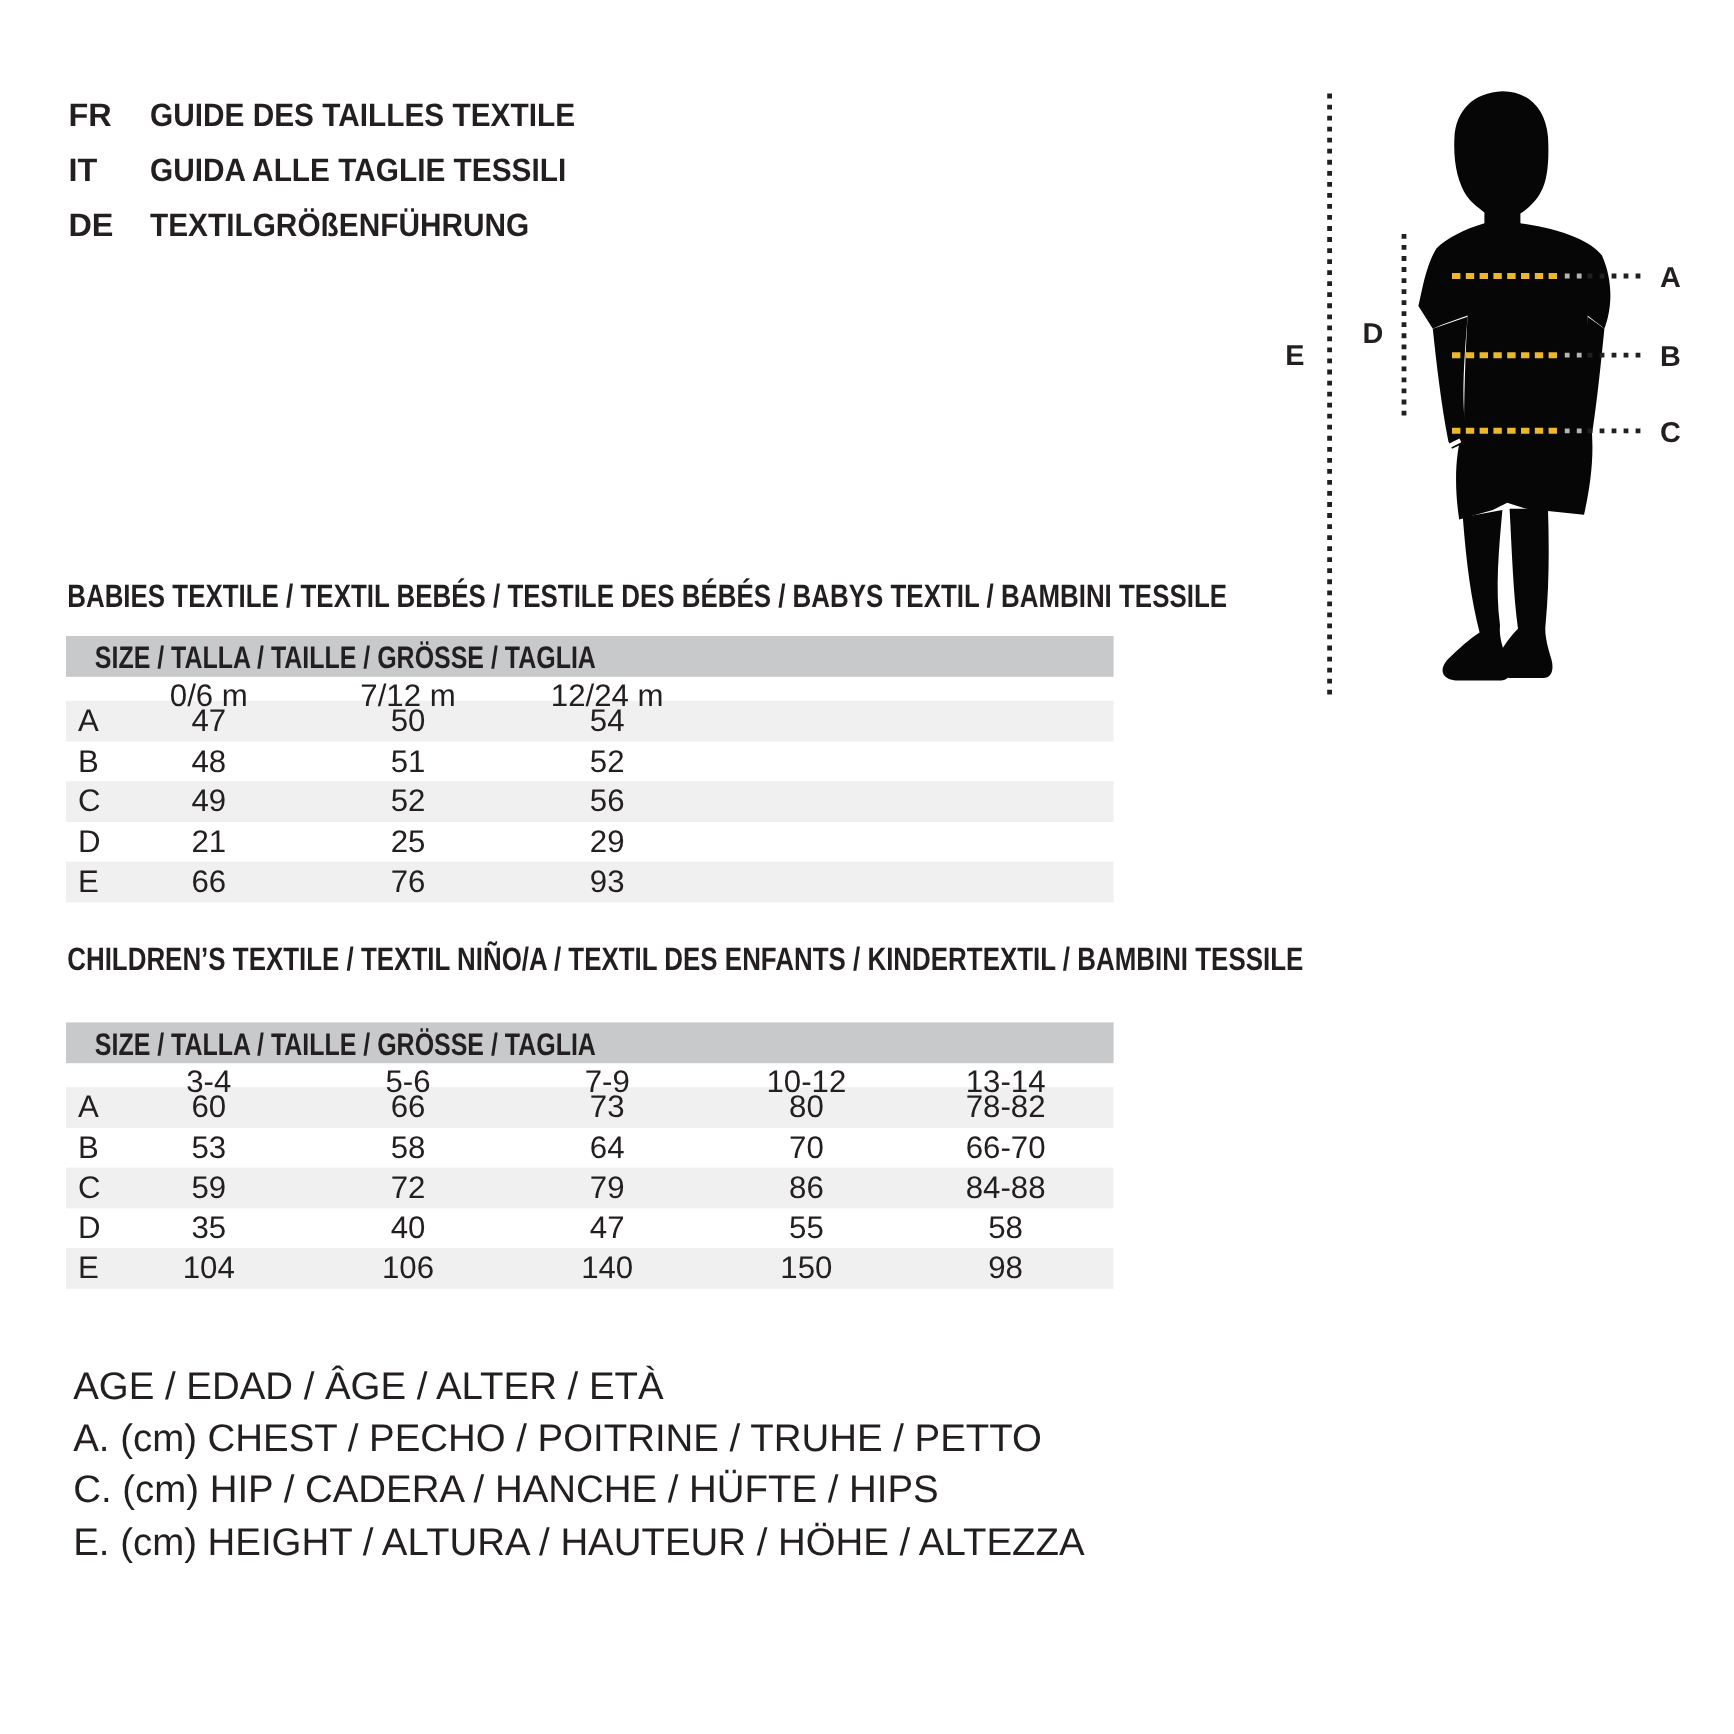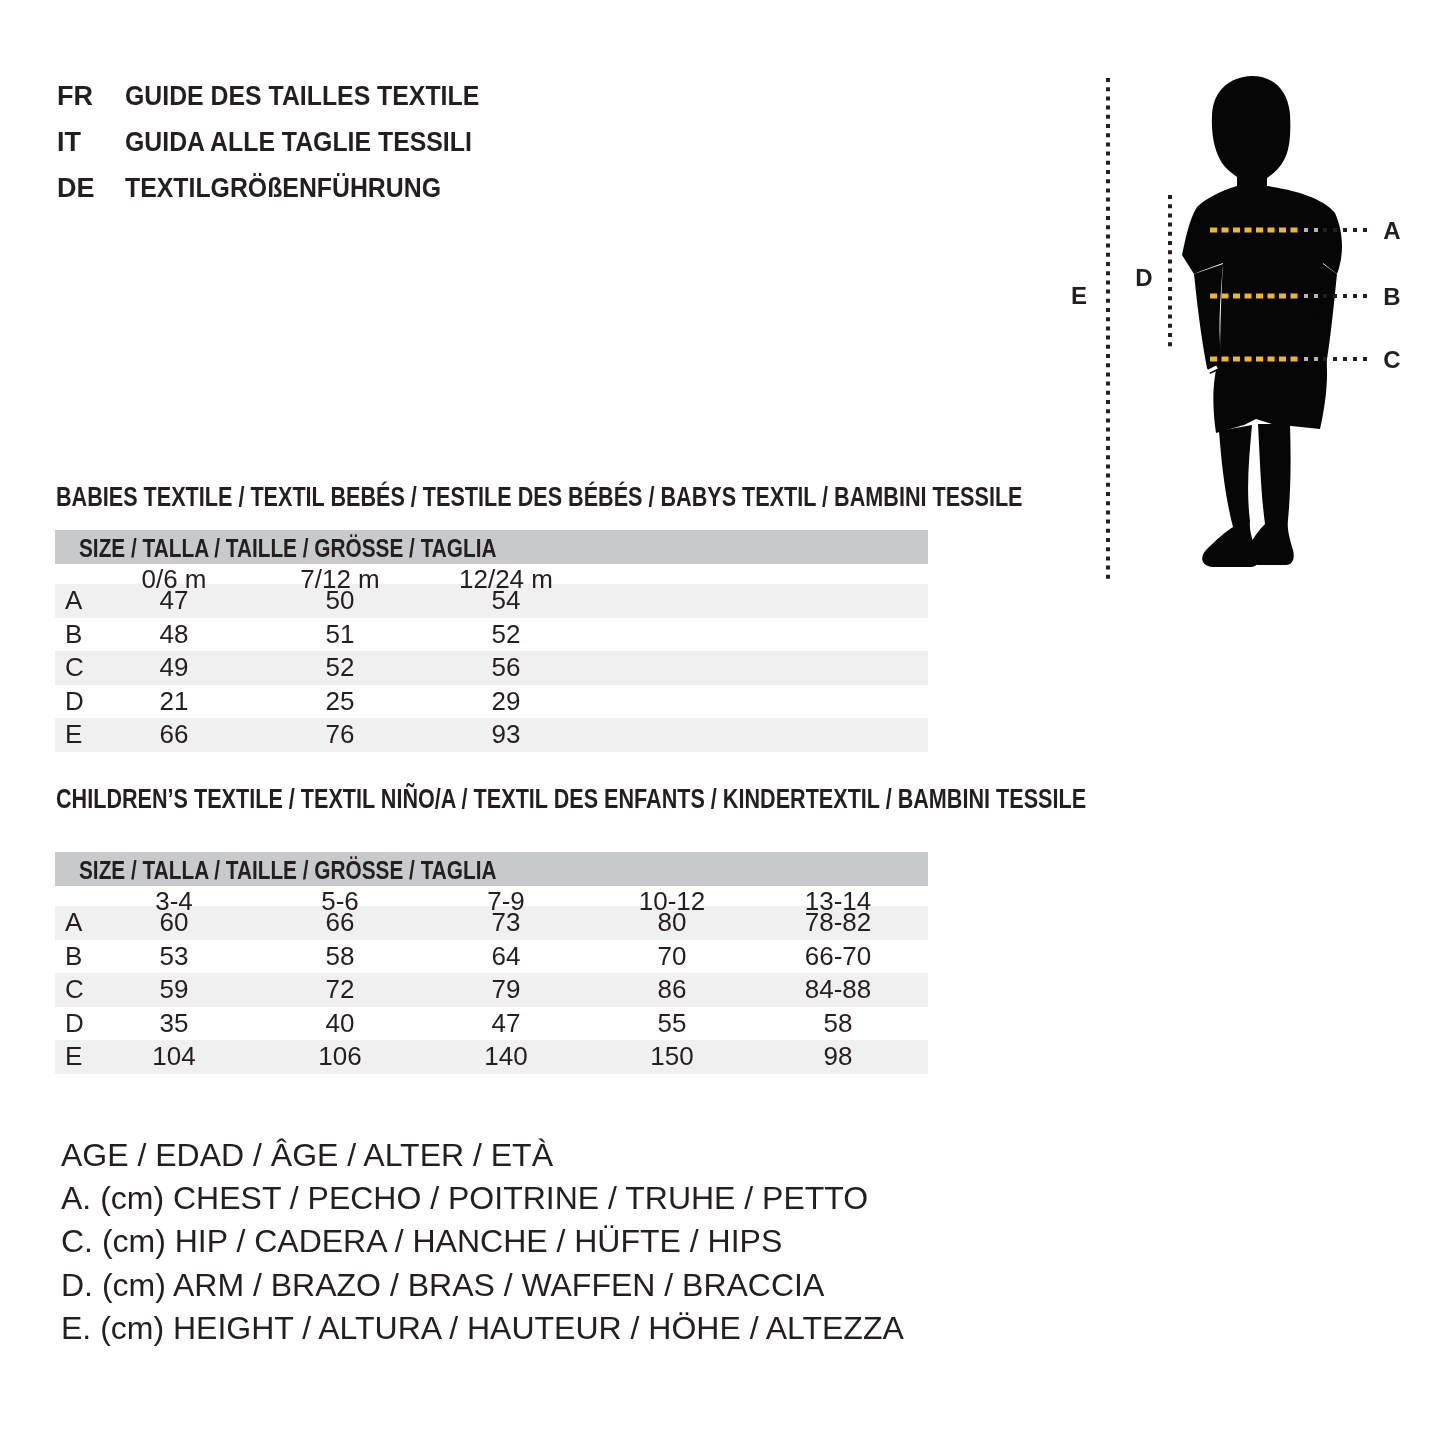--- a/index.html
+++ b/index.html
@@ -207,15 +207,14 @@
     <span class="cell">140</span>
     <span class="cell">150</span>
     <span class="cell">98</span>
   </div>
 </div>
 
 <div class="abs legend">
   <div class="legend-line">AGE / EDAD / ÂGE / ALTER / ETÀ</div>
   <div class="legend-line">A. (cm) CHEST / PECHO / POITRINE / TRUHE / PETTO</div>
   <div class="legend-line">C. (cm) HIP / CADERA / HANCHE / HÜFTE / HIPS</div>
-  <div class="legend-line">D. (cm) ARM / BRAZO / BRAS / WAFFEN / BRACCIA</div>
   <div class="legend-line">E. (cm) HEIGHT / ALTURA / HAUTEUR / HÖHE / ALTEZZA</div>
 </div>
 
 </body></html>

